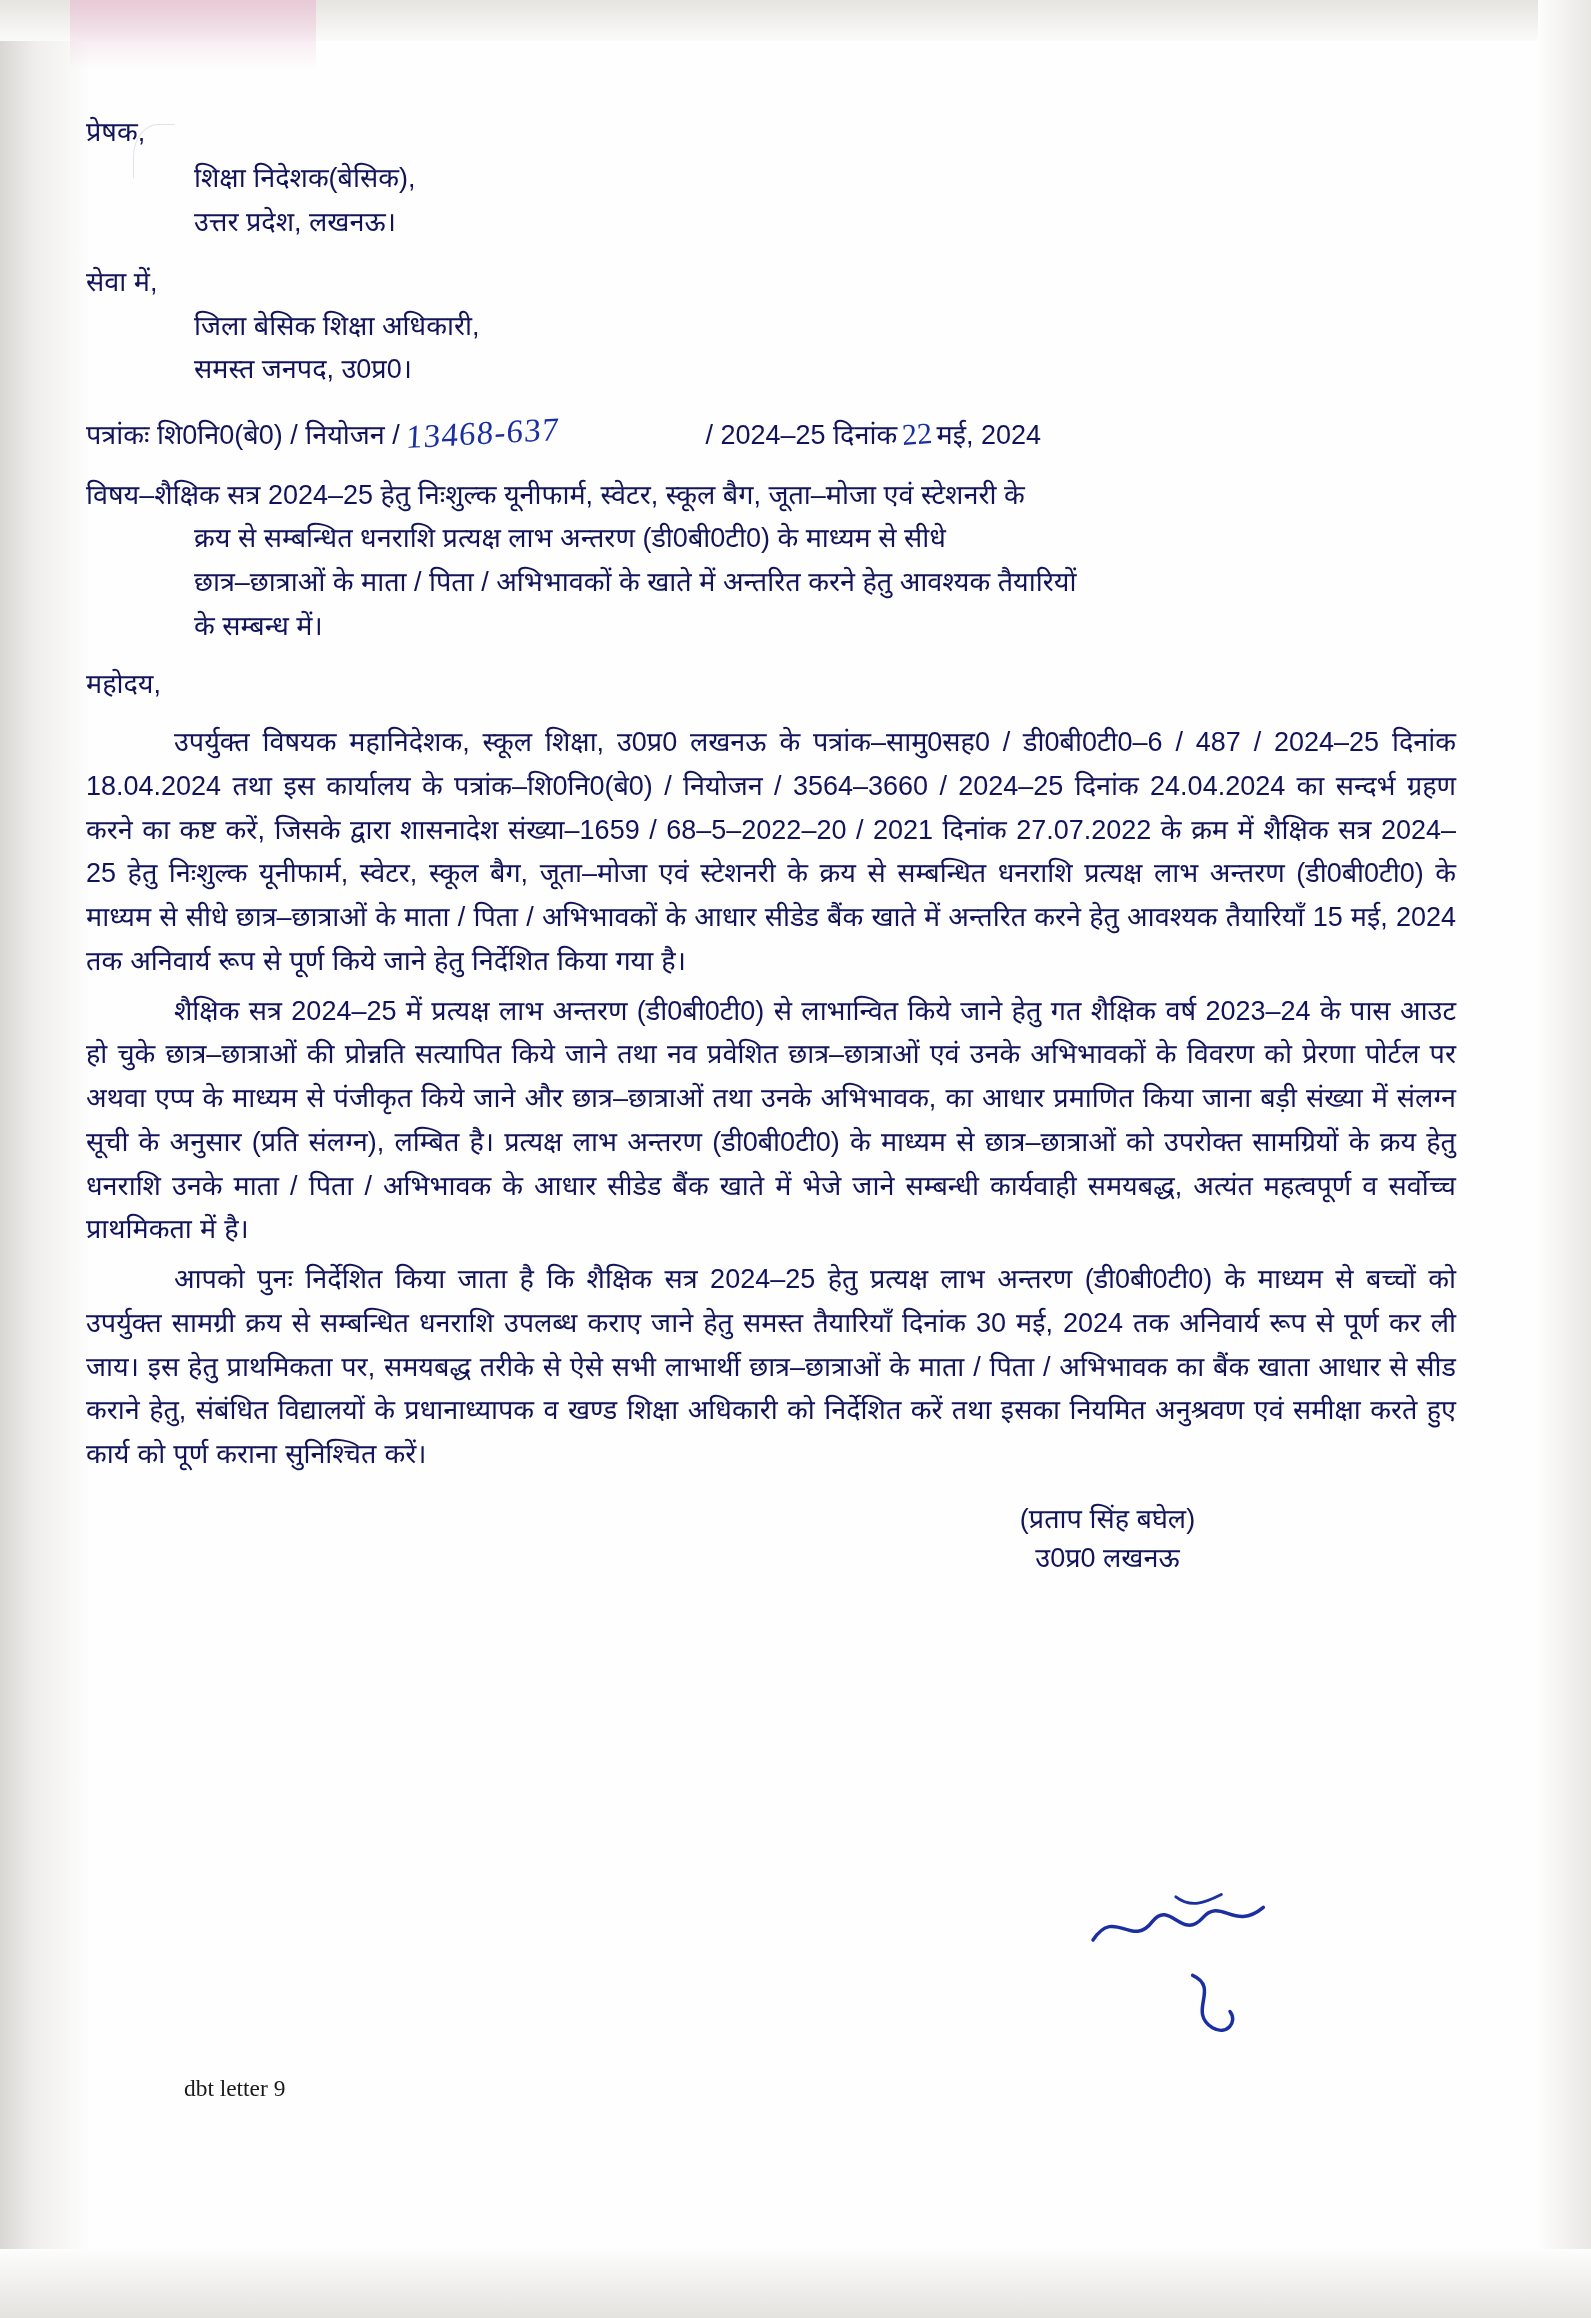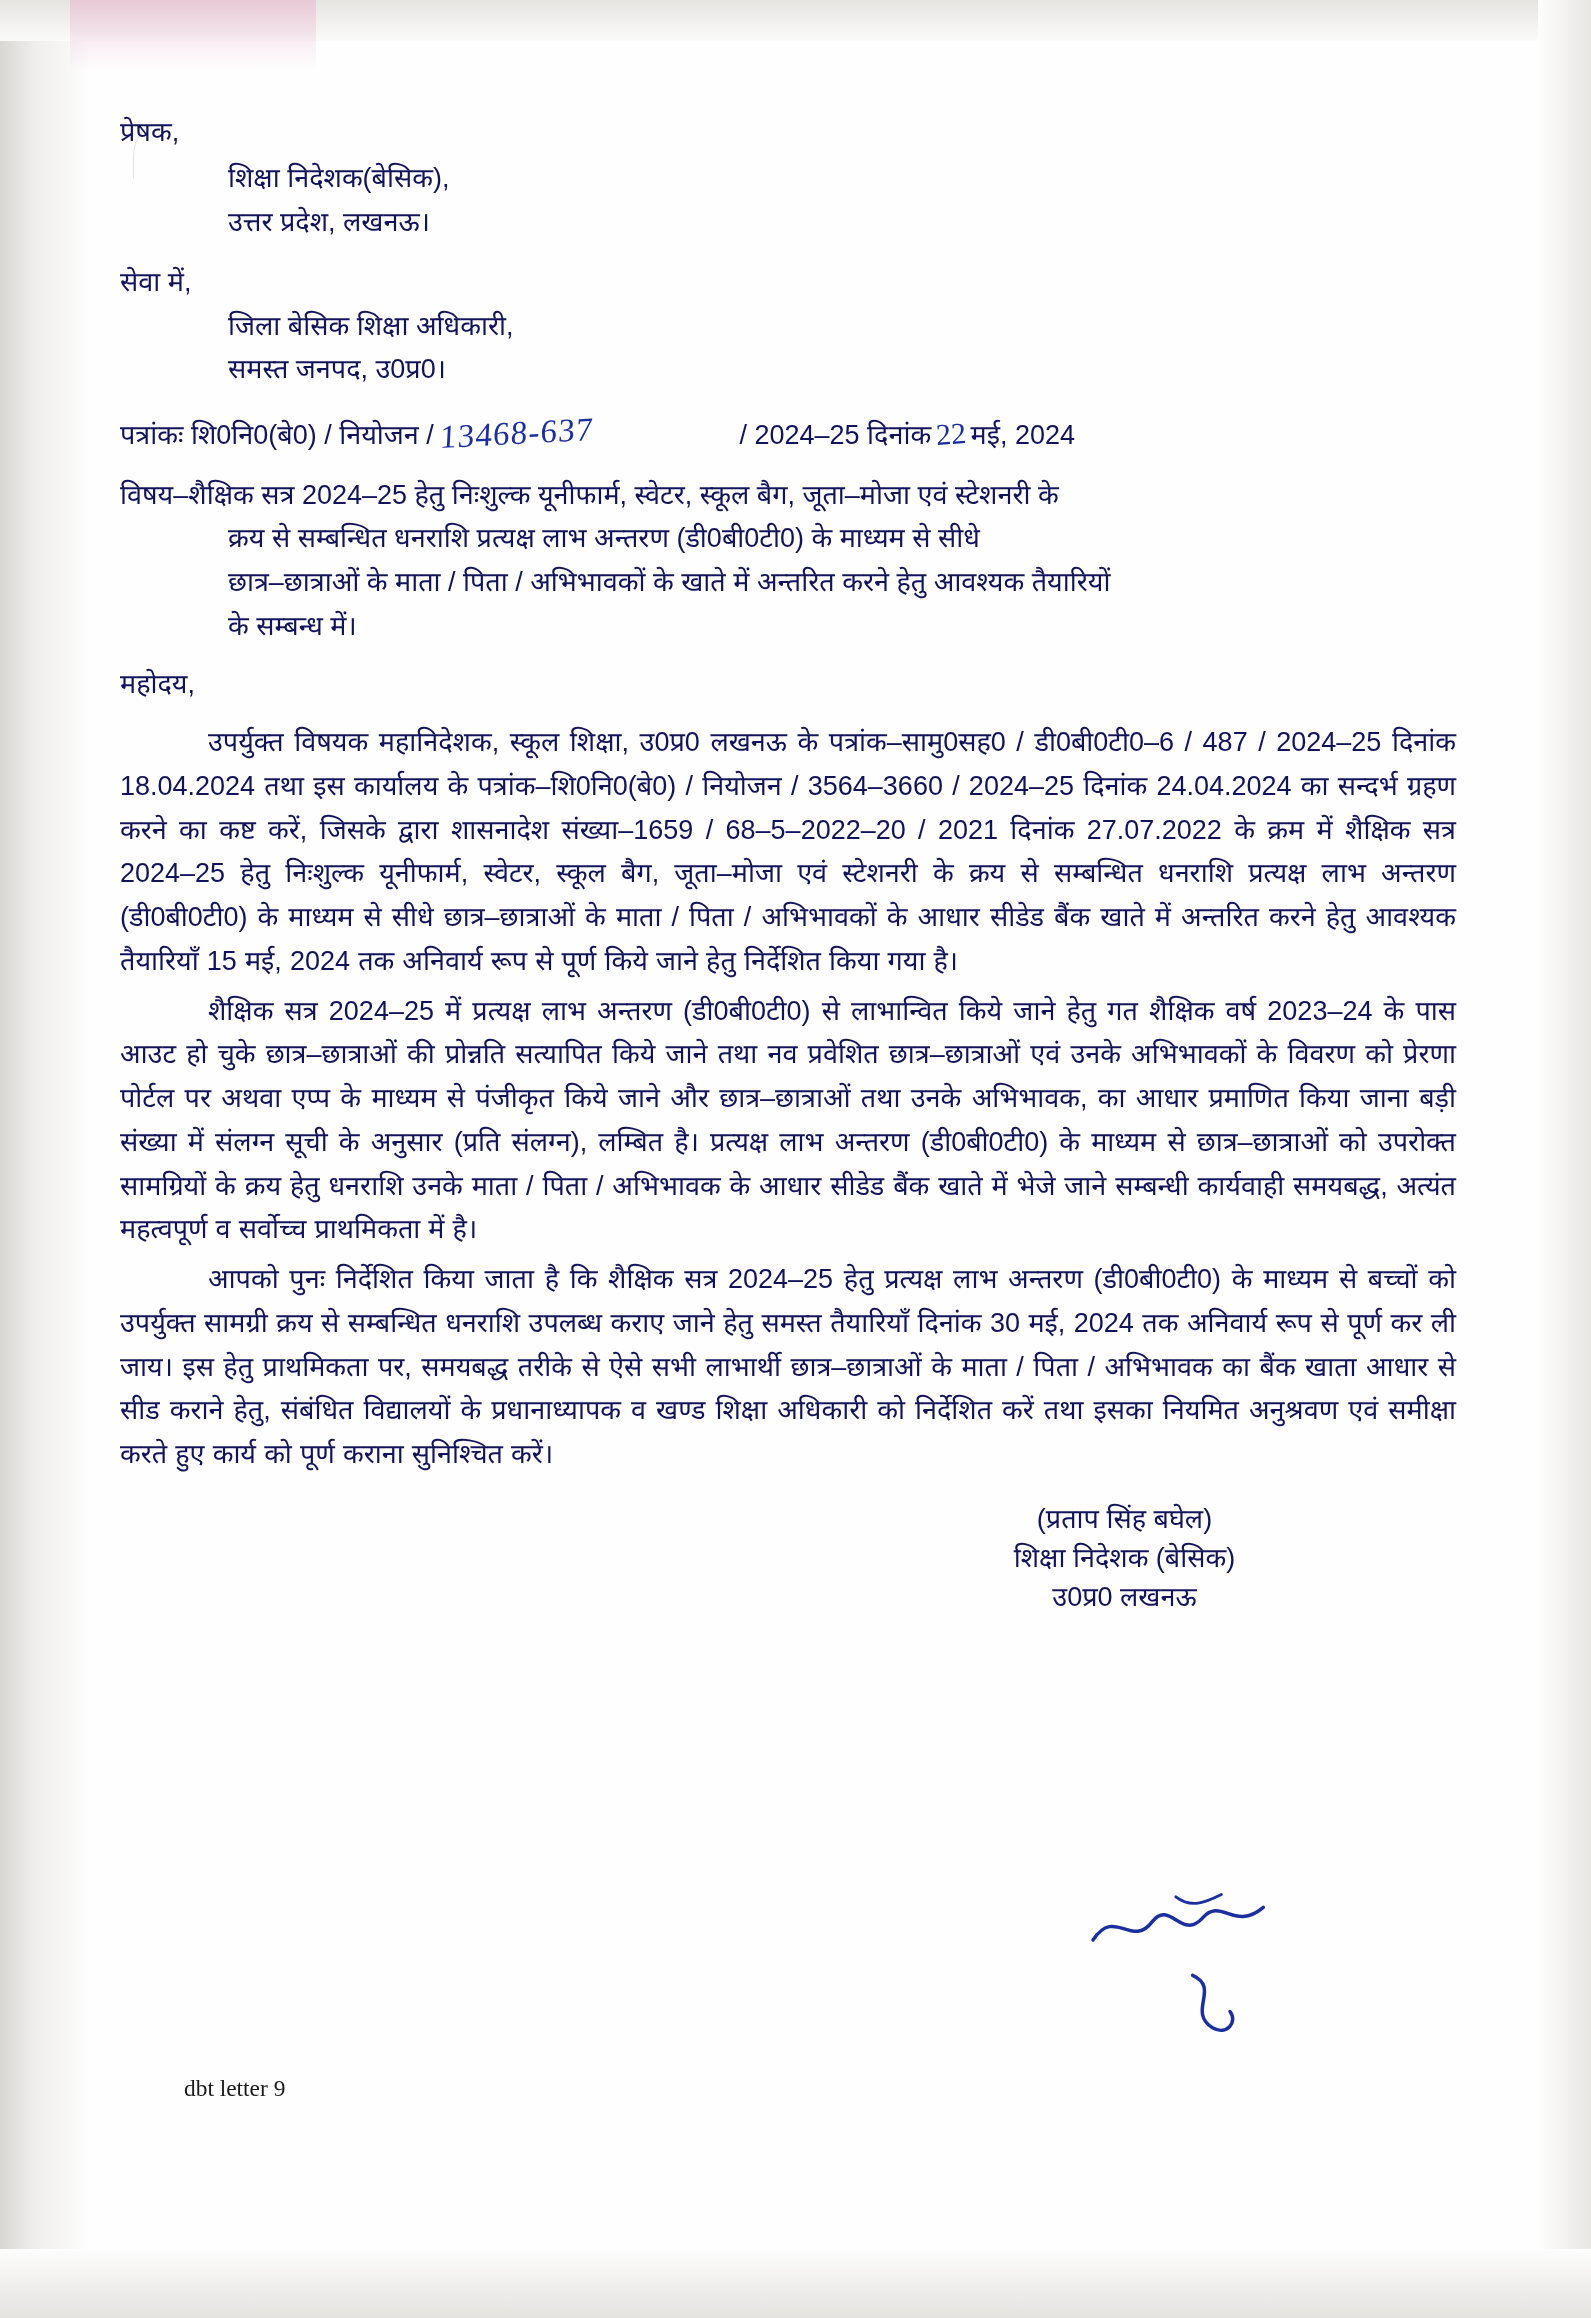--- a/index.html
+++ b/index.html
@@ -52,21 +52,21 @@
     left: 70px; top: 0;
     width: 246px; height: 70px;
     background: linear-gradient(to bottom, rgba(232,180,205,0.55), rgba(255,255,255,0));
     pointer-events: none;
   }
   .content {
     position: absolute;
     left: 0; top: 0;
     width: 1591px;
     height: 2319px;
-    padding: 111px 135px 0 120px;
+    padding: 111px 135px 0 86px;
     box-sizing: border-box;
     color: #12145a;
     font-size: 27px;
     line-height: 1.62;
   }
 
   .blk { margin: 0; }
   .l-presak { margin: 0 0 2.3px 0; }
   .indent-1 { margin-left: 108px; }
   .l-sewa { margin-top: 16.4px; }
@@ -218,21 +218,20 @@
     <div class="salutation">महोदय,</div>
 
     <p class="para first">उपर्युक्त विषयक महानिदेशक, स्कूल शिक्षा, उ0प्र0 लखनऊ के पत्रांक–सामु0सह0 / डी0बी0टी0–6 / 487 / 2024–25 दिनांक 18.04.2024 तथा इस कार्यालय के पत्रांक–शि0नि0(बे0) / नियोजन / 3564–3660 / 2024–25 दिनांक 24.04.2024 का सन्दर्भ ग्रहण करने का कष्ट करें, जिसके द्वारा शासनादेश संख्या–1659 / 68–5–2022–20 / 2021 दिनांक 27.07.2022 के क्रम में शैक्षिक सत्र 2024–25 हेतु निःशुल्क यूनीफार्म, स्वेटर, स्कूल बैग, जूता–मोजा एवं स्टेशनरी के क्रय से सम्बन्धित धनराशि प्रत्यक्ष लाभ अन्तरण (डी0बी0टी0) के माध्यम से सीधे छात्र–छात्राओं के माता / पिता / अभिभावकों के आधार सीडेड बैंक खाते में अन्तरित करने हेतु आवश्यक तैयारियाँ 15 मई, 2024 तक अनिवार्य रूप से पूर्ण किये जाने हेतु निर्देशित किया गया है।</p>
     <p class="para">शैक्षिक सत्र 2024–25 में प्रत्यक्ष लाभ अन्तरण (डी0बी0टी0) से लाभान्वित किये जाने हेतु गत शैक्षिक वर्ष 2023–24 के पास आउट हो चुके छात्र–छात्राओं की प्रोन्नति सत्यापित किये जाने तथा नव प्रवेशित छात्र–छात्राओं एवं उनके अभिभावकों के विवरण को प्रेरणा पोर्टल पर अथवा एप्प के माध्यम से पंजीकृत किये जाने और छात्र–छात्राओं तथा उनके अभिभावक, का आधार प्रमाणित किया जाना बड़ी संख्या में संलग्न सूची के अनुसार (प्रति संलग्न), लम्बित है। प्रत्यक्ष लाभ अन्तरण (डी0बी0टी0) के माध्यम से छात्र–छात्राओं को उपरोक्त सामग्रियों के क्रय हेतु धनराशि उनके माता / पिता / अभिभावक के आधार सीडेड बैंक खाते में भेजे जाने सम्बन्धी कार्यवाही समयबद्ध, अत्यंत महत्वपूर्ण व सर्वोच्च प्राथमिकता में है।</p>
     <p class="para">आपको पुनः निर्देशित किया जाता है कि शैक्षिक सत्र 2024–25 हेतु प्रत्यक्ष लाभ अन्तरण (डी0बी0टी0) के माध्यम से बच्चों को उपर्युक्त सामग्री क्रय से सम्बन्धित धनराशि उपलब्ध कराए जाने हेतु समस्त तैयारियाँ दिनांक 30 मई, 2024 तक अनिवार्य रूप से पूर्ण कर ली जाय। इस हेतु प्राथमिकता पर, समयबद्ध तरीके से ऐसे सभी लाभार्थी छात्र–छात्राओं के माता / पिता / अभिभावक का बैंक खाता आधार से सीड कराने हेतु, संबंधित विद्यालयों के प्रधानाध्यापक व खण्ड शिक्षा अधिकारी को निर्देशित करें तथा इसका नियमित अनुश्रवण एवं समीक्षा करते हुए कार्य को पूर्ण कराना सुनिश्चित करें।</p>
 
 
 
     <div class="sign-block">
       <span class="ln">(प्रताप सिंह बघेल)</span>
-      <span class="ln">शिक्षा निदेशक (बेसिक)</span>
       <span class="ln">उ0प्र0 लखनऊ</span>
     </div>
 
   </div>
 
   <svg class="sig-scribble" viewBox="0 0 340 120" xmlns="http://www.w3.org/2000/svg">
     <path d="M8 84 C 46 26, 74 100, 110 52 C 140 14, 160 86, 196 46 C 228 10, 250 70, 300 28" fill="none" stroke="#1b2fa0" stroke-width="6" stroke-linecap="round"></path>
     <path d="M150 10 C 176 30, 200 20, 228 6" fill="none" stroke="#1b2fa0" stroke-width="5" stroke-linecap="round"></path>
   </svg>
 

